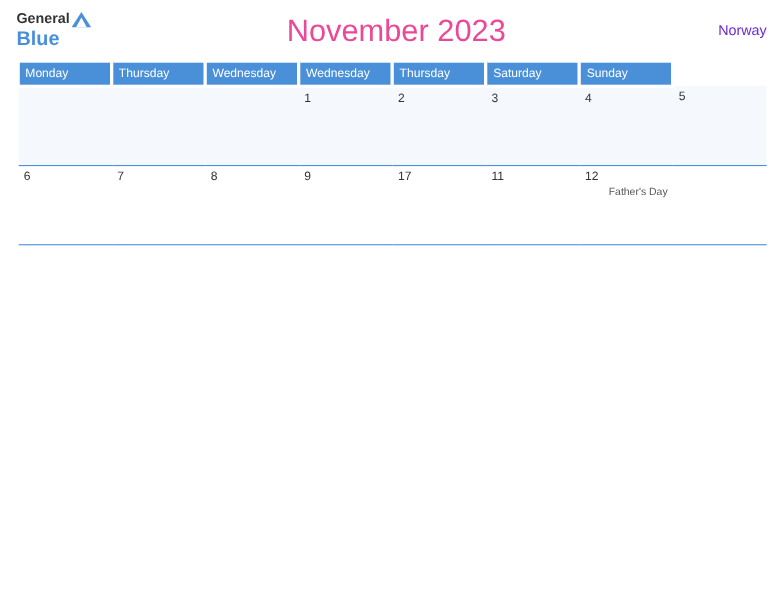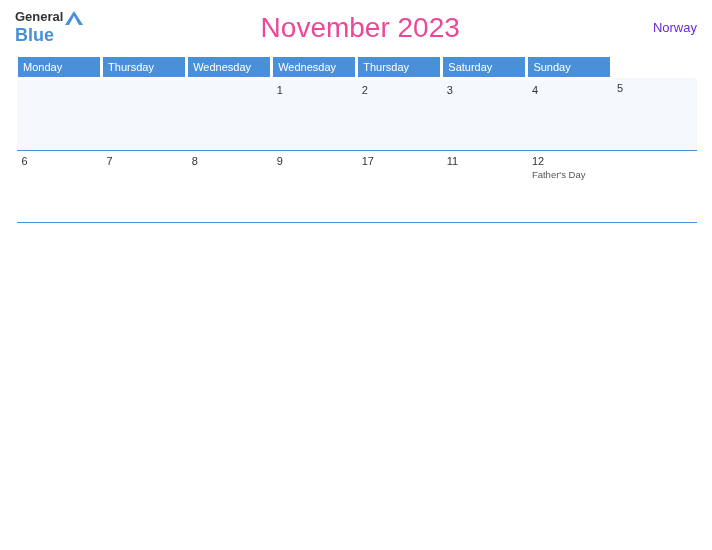--- a/index.html
+++ b/index.html
@@ -113,20 +113,21 @@
       color: #333;
       display: block;
     }
 
     .event-text {
       font-size: 9.5px;
       color: #555;
       margin-top: 2px;
       line-height: 1.3;
       display: block;
+      text-align: right;
     }
   </style>
 </head>
 <body>
 
 <div class="page">
 
   <div class="header">
     <div class="logo-area">
       <span class="logo-text">

